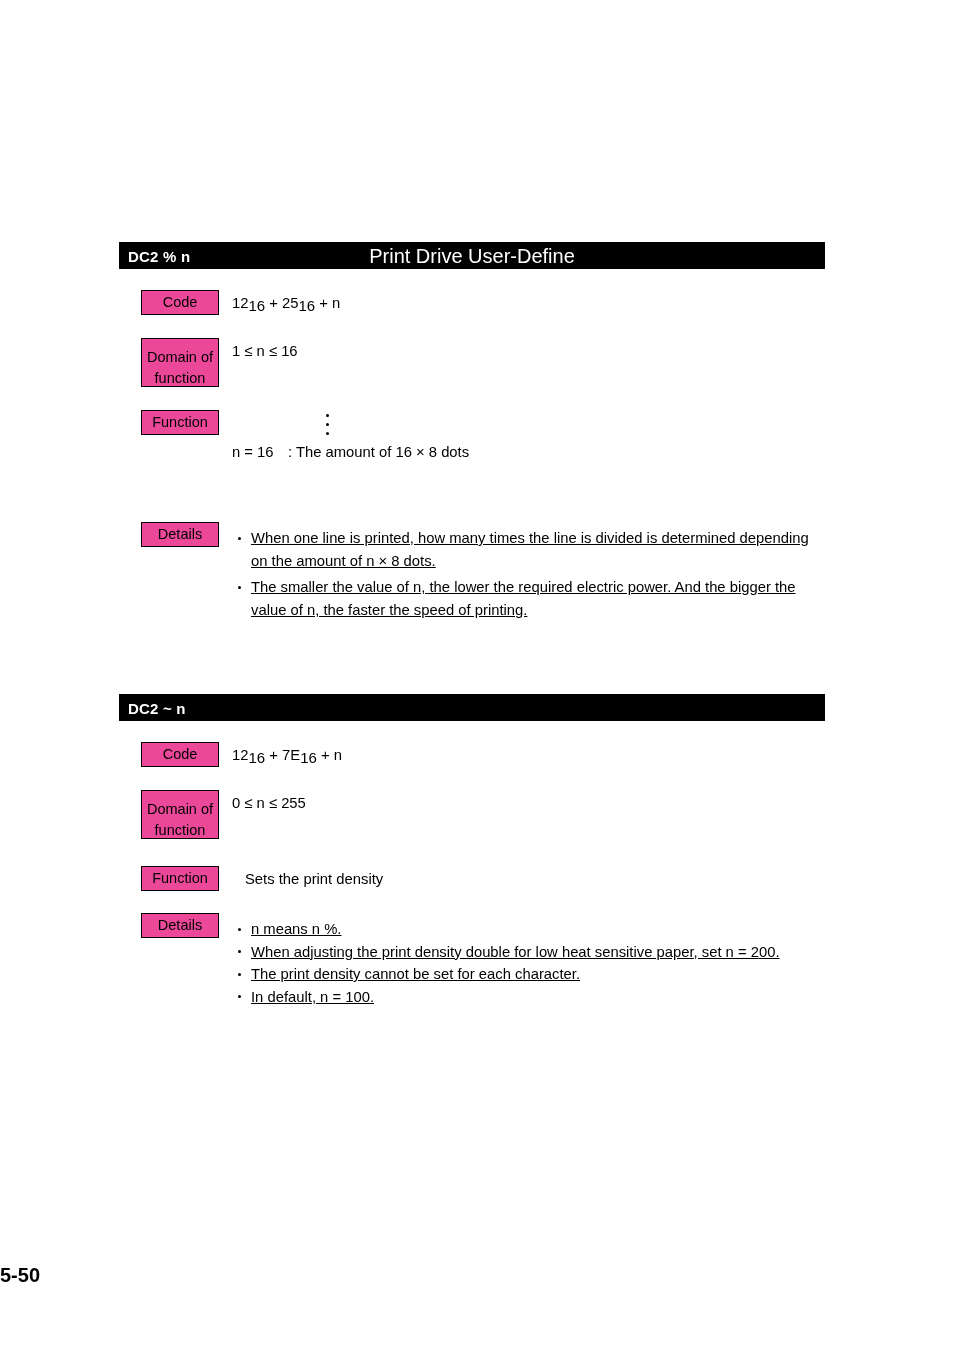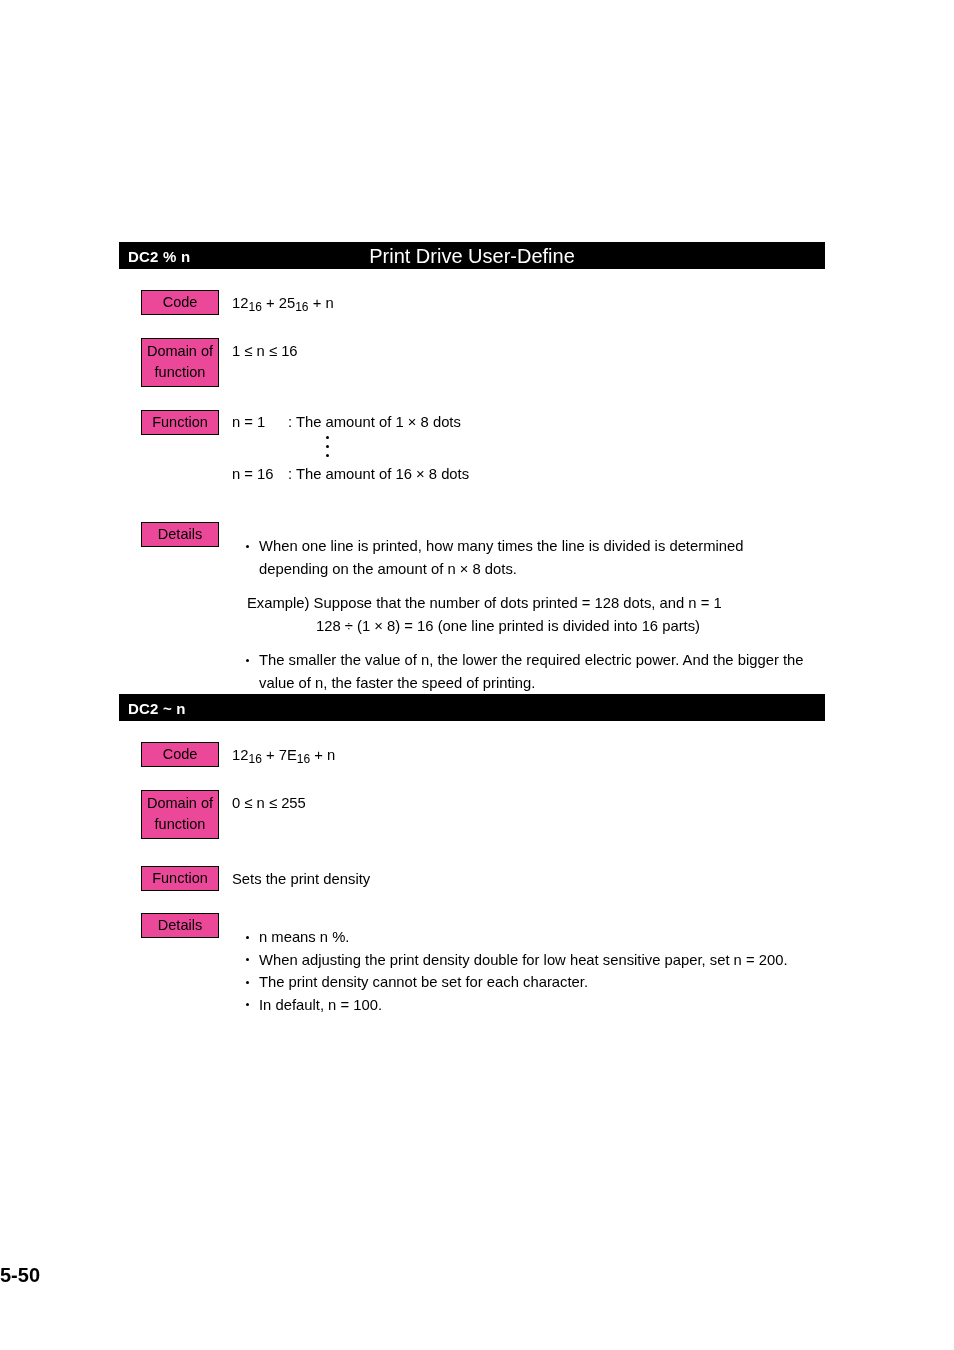--- a/index.html
+++ b/index.html
@@ -78,36 +78,36 @@
     font-size: 14.5px;
     line-height: 21px;
     background: #ec4899;
   }
   .label-box.one-line {
     height: 25px;
     line-height: 22px;
   }
   .label-box.two-line {
     height: 49px;
-    padding-top: 2px;
+    padding-top: 8px;
   }
   .label-box .lb-line { display: block; }
 
   .row-body {
     position: absolute;
     left: 113px;
     right: 0;
     font-size: 14.8px;
     line-height: 22px;
     white-space: nowrap;
   }
   .row-body.wrap { white-space: normal; }
 
   sub {
-    font-size: 12px;
+    font-size: 15px;
     vertical-align: baseline;
     position: relative;
     bottom: -3px;
   }
 
   
   .fn-line { display: block; height: 22px; }
   .fn-key {
     display: inline-block;
     width: 56px;
@@ -125,23 +125,24 @@
     height: 3px;
     background: #000000;
     border-radius: 50%;
   }
   .vdots i:nth-child(1) { top: 3px; }
   .vdots i:nth-child(2) { top: 12px; }
   .vdots i:nth-child(3) { top: 21px; }
 
   
   ul.bullets {
-    margin: 12px;
+    margin: 4px;
     padding: 0;
     list-style: none;
+    text-decoration: underline;
   }
   ul.bullets > li {
     position: relative;
     padding-left: 15px;
     margin: 0 0 0 0;
     font-size: 14.8px;
     line-height: 22.5px;
     white-space: normal;
   }
   ul.bullets > li::before {
@@ -203,42 +204,37 @@
         <span class="lb-line">function</span>
       </div>
       <div class="row-body" style="top: 2px;">1 ≤ n ≤ 16</div>
     </div>
 
     <div class="row" style="top: 168px;">
       <div class="label-box one-line">
         <span>Function</span>
       </div>
       <div class="row-body" style="top: 1px;">
-        <span class="fn-line"><span class="fn-key">n = 1</span><span>: The amount of 1 × 8 dots</span></span>
         <span class="vdots">
             <i></i>
             <i></i>
             <i></i>
           </span>
         <span class="fn-line"><span class="fn-key">n = 16</span><span>: The amount of 16 × 8 dots</span></span>
       </div>
     </div>
 
     <div class="row" style="top: 280px;">
       <div class="label-box one-line">
         <span>Details</span>
       </div>
       <div class="row-body wrap" style="top: 1px; width: 593px;">
         <ul class="bullets">
           <li>When one line is printed, how many times the line is divided is determined depending on the amount of n × 8 dots.</li>
         </ul>
-        <div class="example-block">
-          <div>Example)   Suppose that the number of dots printed = 128 dots, and n = 1</div>
-          <div class="example-line-2">128 ÷ (1 × 8) = 16 (one line printed is divided into 16 parts)</div>
-        </div>
         <ul class="bullets">
           <li>The smaller the value of n, the lower the required electric power. And the bigger the value of n, the faster the speed of printing.</li>
         </ul>
       </div>
     </div>
 
   </div>
 
   <div class="section" id="section-2">
 
@@ -260,21 +256,21 @@
         <span class="lb-line">Domain of</span>
         <span class="lb-line">function</span>
       </div>
       <div class="row-body" style="top: 2px;">0 ≤ n ≤ 255</div>
     </div>
 
     <div class="row" style="top: 172px;">
       <div class="label-box one-line">
         <span>Function</span>
       </div>
-      <div class="row-body" style="top: 2px;">Sets the print density</div>
+      <div class="row-body" style="top: 2px; margin-left: 13px;">Sets the print density</div>
     </div>
 
     <div class="row" style="top: 219px;">
       <div class="label-box one-line">
         <span>Details</span>
       </div>
       <div class="row-body wrap" style="top: 1px; width: 600px;">
         <ul class="bullets">
           <li>n means n %.</li>
           <li>When adjusting the print density double for low heat sensitive paper, set n = 200.</li>

